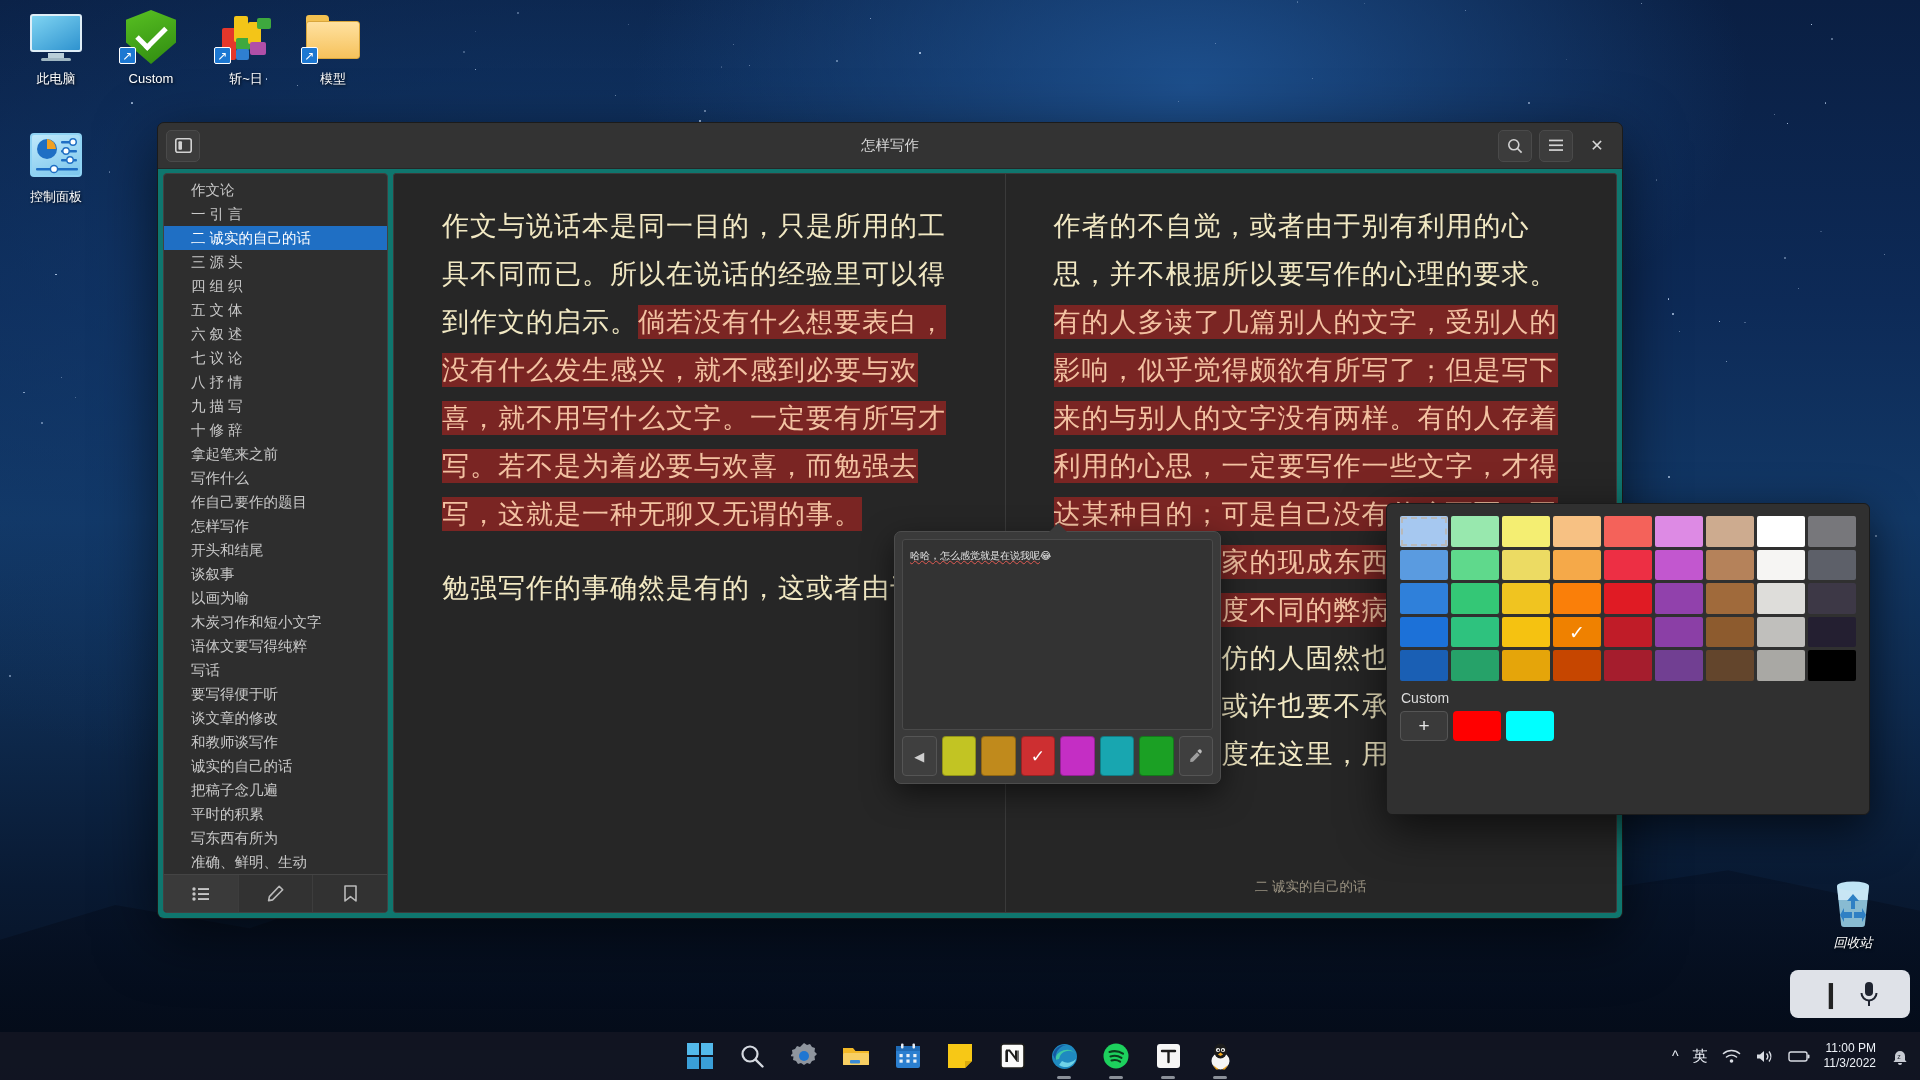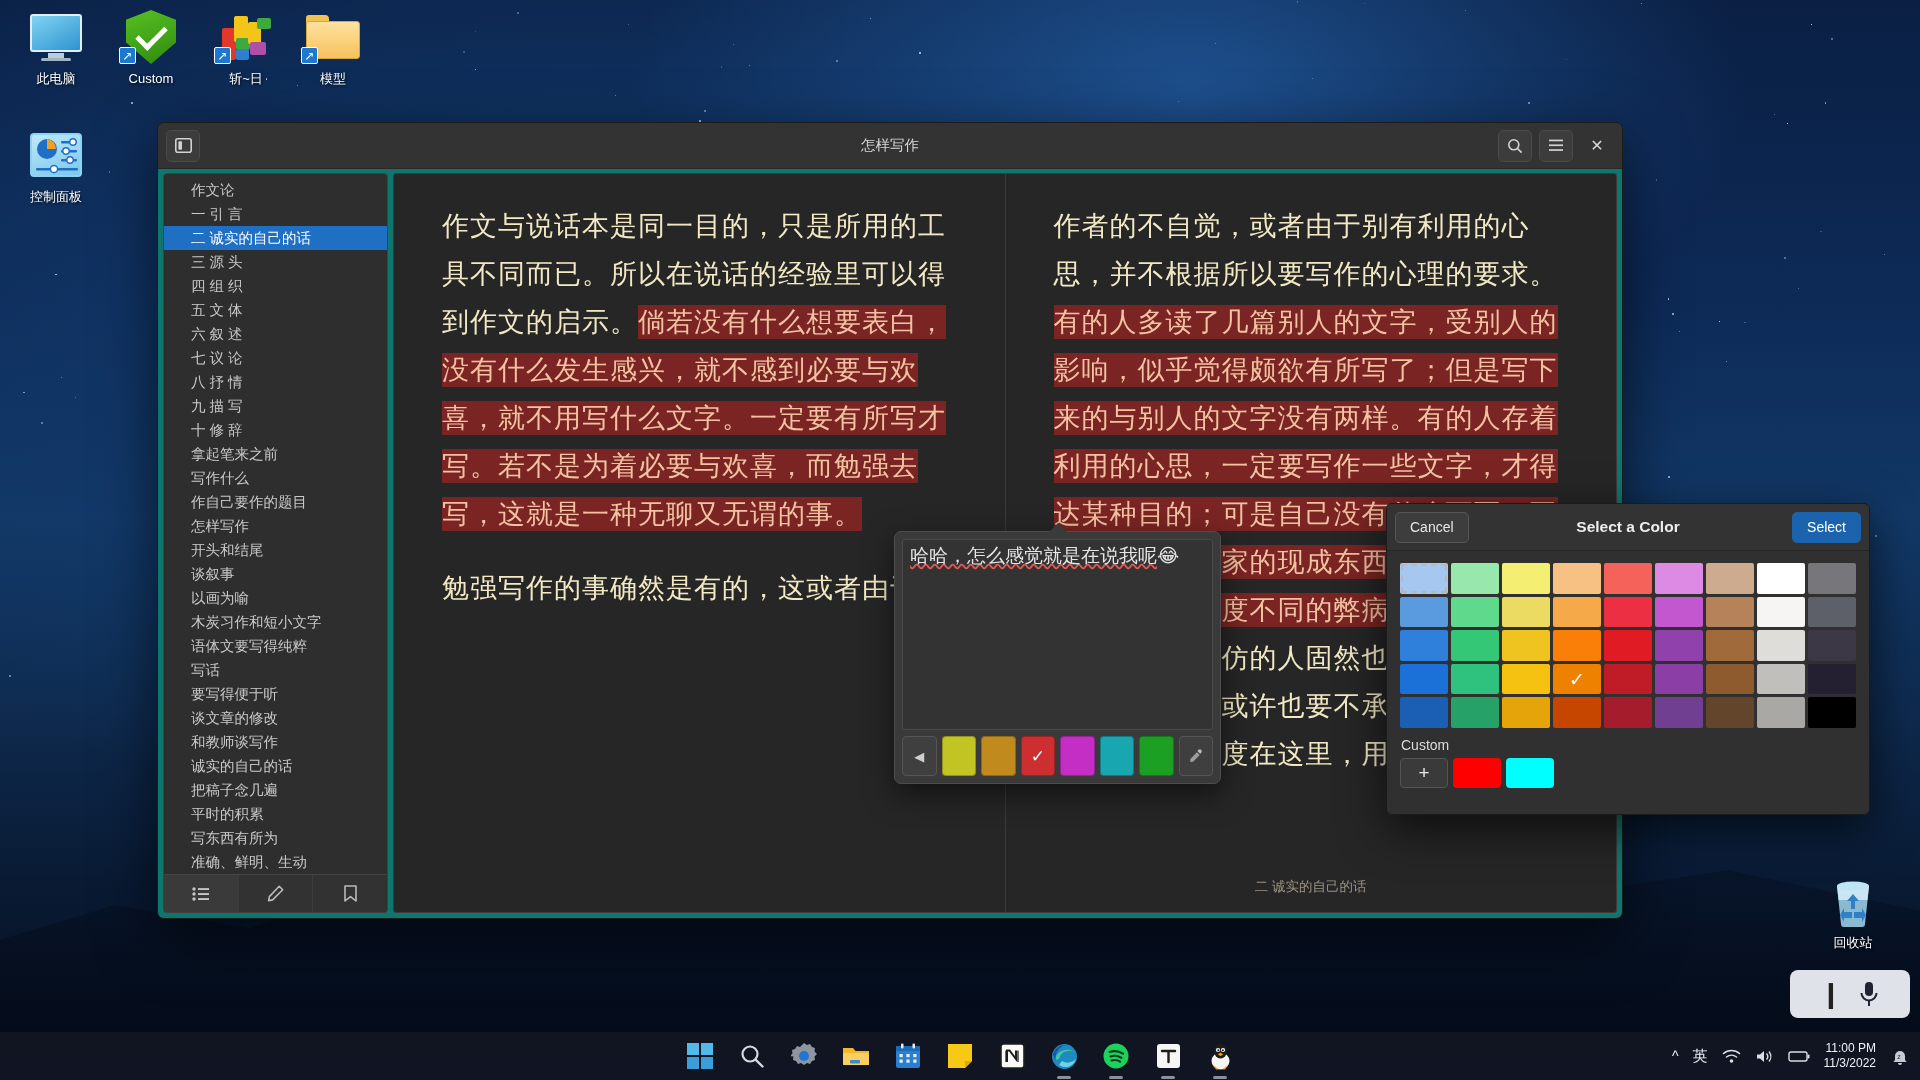--- a/index.html
+++ b/index.html
@@ -162,21 +162,21 @@
     box-shadow:0 10px 30px rgba(0,0,0,.55);
     padding:7px;display:flex;flex-direction:column;gap:6px;z-index:40;
   }
   .note-pop::before{
     content:"";position:absolute;top:-9px;left:153px;width:0;height:0;
     border-left:10px solid transparent;border-right:10px solid transparent;
     border-bottom:10px solid #3a3a3a;
   }
   .note-area{
     flex:1;background:#333333;border:1px solid #4a4a4a;border-radius:3px;
-    color:#e6e6e6;font-size:19px;padding:6px 7px;line-height:20px;overflow:hidden;
+    color:#e6e6e6;font-size:10px;padding:6px 7px;line-height:20px;overflow:hidden;
   }
   .note-area .sp{ text-decoration: underline wavy #e05a52; text-decoration-skip-ink:none;}
   .swatch-row{height:40px;display:flex;gap:5px;}
   .swatch{
     flex:1;border-radius:4px;display:flex;align-items:center;justify-content:center;
     color:#fff;font-size:17px;cursor:pointer;border:1px solid rgba(0,0,0,.25);
   }
   .swatch.nav{background:#3f3f3f;border:1px solid #555;color:#cfcfcf;font-size:13px;}
   .swatch.pick{background:#3f3f3f;border:1px solid #555;}
 
@@ -423,21 +423,21 @@
         <rect x="29" y="24" width="16" height="2.5" rx="1" fill="#1f6fc4"></rect>
         <circle cx="38" cy="25" r="3.2" fill="#fff" stroke="#1f6fc4" stroke-width="1.4"></circle>
         <rect x="4" y="33" width="42" height="2.5" rx="1" fill="#1f6fc4"></rect>
         <circle cx="22" cy="34" r="3.6" fill="#fff" stroke="#1f6fc4" stroke-width="1.5"></circle>
       </svg>
     </div>
   </div>
   <div class="lbl">控制面板</div>
 </div>
 
-<div class="desk-icon" style="left:1805px;top:872px;">
+<div class="desk-icon" style="left:1805px;top:872px;font-style:italic;">
   <div class="glyph">
     <svg width="52" height="54" viewBox="0 0 52 54">
       <path d="M10 12 h32 l-4 38 a3 3 0 0 1 -3 3 h-18 a3 3 0 0 1 -3 -3 Z" fill="#9bd3ea" opacity="0.88"></path>
       <path d="M10 12 h32 l-1.5 14 h-29 Z" fill="#cfeaf7" opacity="0.9"></path>
       <ellipse cx="26" cy="12" rx="16" ry="4.5" fill="#bfe4f5"></ellipse>
       <path d="M26 20 l6 7 h-4 v8 h-4 v-8 h-4 Z" fill="#2f80c4"></path>
       <path d="M17 34 l-4 7 4 7 v-4 h8 v-6 h-8 Z" fill="#2f80c4"></path>
       <path d="M35 34 l4 7 -4 7 v-4 h-8 v-6 h8 Z" fill="#2f80c4"></path>
     </svg>
   </div>
@@ -565,25 +565,20 @@
       <div class="swatch pick">
         <svg width="16" height="16" viewBox="0 0 16 16">
           <path d="M10.6 1.7 a2 2 0 0 1 2.8 2.8 l-1.2 1.2 -2.8 -2.8 Z" fill="#bdbdbd"></path>
           <path d="M9 4.3 L11.7 7 L5 13.7 L2.2 13.9 L2.4 11 Z" fill="#9e9e9e"></path>
         </svg>
       </div>
     </div>
 </div>
 
 <div class="color-dialog">
-  <div class="cd-head">
-    <div class="btn cancel">Cancel</div>
-    <div class="cd-title">Select a Color</div>
-    <div class="btn select">Select</div>
-  </div>
   <div class="cd-body">
     <div class="grid" id="cgrid">
         <div class="cell sel-outline" style="background: rgb(166, 200, 240);"></div>
         <div class="cell" style="background: rgb(152, 232, 174);"></div>
         <div class="cell" style="background: rgb(244, 238, 114);"></div>
         <div class="cell" style="background: rgb(247, 193, 131);"></div>
         <div class="cell" style="background: rgb(244, 98, 90);"></div>
         <div class="cell" style="background: rgb(221, 138, 228);"></div>
         <div class="cell" style="background: rgb(205, 171, 143);"></div>
         <div class="cell" style="background: rgb(255, 255, 255);"></div>

